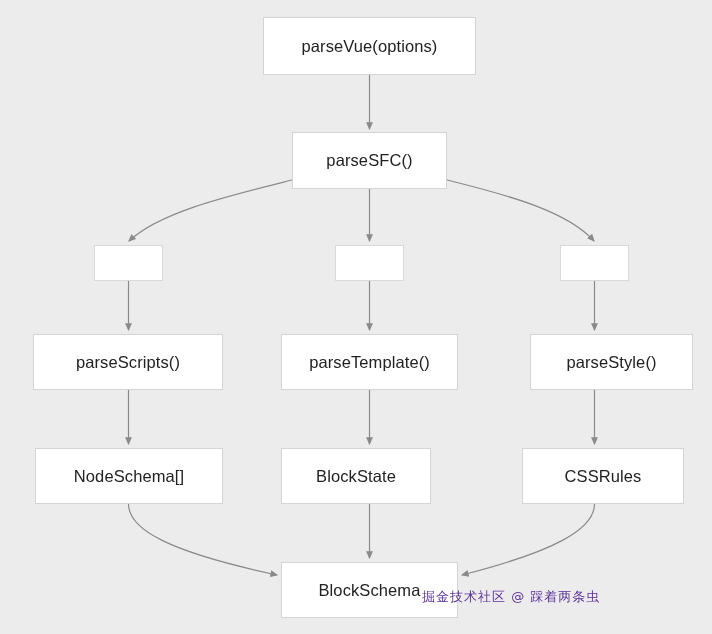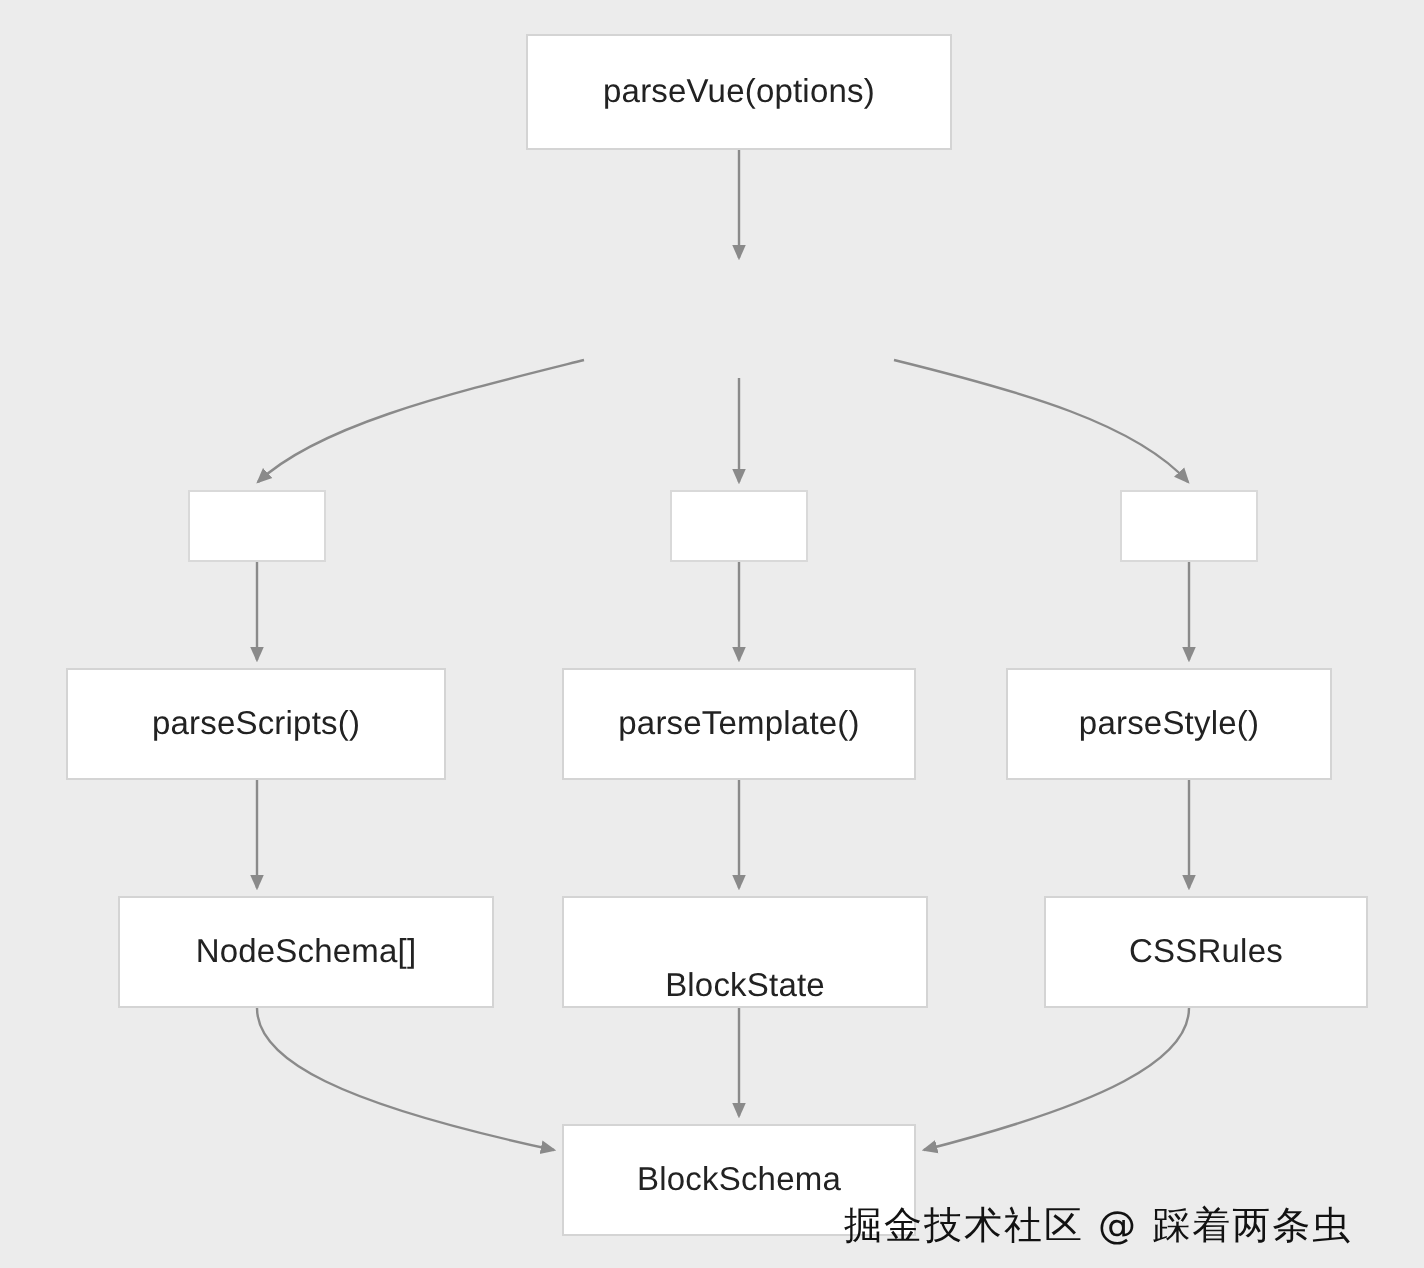--- a/index.html
+++ b/index.html
@@ -39,27 +39,26 @@
     font-size: 16.5px;
     font-family: "Liberation Sans", sans-serif;
     letter-spacing: 0.1px;
     white-space: nowrap;
   }
   .node.empty {
     border: 1px solid #d9d9d9;
   }
   .watermark {
     position: absolute;
-    color: #000000;
-    font-size: 19px;
+    color: #4c1d95;
+    font-size: 13px;
     font-family: "DejaVu Sans", sans-serif;
     white-space: nowrap;
     opacity: 0.92;
     letter-spacing: 1px;
-    margin-top: 12px;
   }
 </style>
 </head>
 <body>
 
 <div id="canvas">
 
   <svg class="edges" viewBox="0 0 712 634" xmlns="http://www.w3.org/2000/svg">
     <defs>
       <marker id="arrow" viewBox="0 0 10 10" refX="8.5" refY="5" markerWidth="6.5" markerHeight="6.5" orient="auto-start-reverse">
@@ -87,20 +86,23 @@
       <path d="M 128.5 504 C 128.5 530, 170 552, 277 575"></path>
       <path d="M 369.5 504 L 369.5 558"></path>
       <path d="M 594.5 504 C 594.5 530, 552 552, 462 575"></path>
     </g>
   </svg>
 
   <div class="node" style="left:263px; top:17px; width:213px; height:58px;">
     <span>parseVue(options)</span>
   </div>
 
+  <div class="node" style="left:292px; top:132px; width:155px; height:57px;">
+    <span>parseSFC()</span>
+  </div>
 
   <div class="node empty" style="left:94px; top:245px; width:69px; height:36px;">
     <span></span>
   </div>
 
   <div class="node empty" style="left:335px; top:245px; width:69px; height:36px;">
     <span></span>
   </div>
 
   <div class="node empty" style="left:560px; top:245px; width:69px; height:36px;">
@@ -108,29 +110,29 @@
   </div>
 
   <div class="node" style="left:33px; top:334px; width:190px; height:56px;">
     <span>parseScripts()</span>
   </div>
 
   <div class="node" style="left:281px; top:334px; width:177px; height:56px;">
     <span>parseTemplate()</span>
   </div>
 
-  <div class="node" style="left:503px; top:334px; width:163px; height:56px;">
+  <div class="node" style="left:530px; top:334px; width:163px; height:56px;">
     <span>parseStyle()</span>
   </div>
 
-  <div class="node" style="left:35px; top:448px; width:188px; height:56px;margin-left:24px;">
+  <div class="node" style="left:35px; top:448px; width:188px; height:56px;">
     <span>NodeSchema[]</span>
   </div>
 
-  <div class="node" style="left:281px; top:448px; width:183px; height:56px;align-items:flex-end;">
+  <div class="node" style="left:281px; top:448px; width:150px; height:56px;">
     <span>BlockState</span>
   </div>
 
   <div class="node" style="left:522px; top:448px; width:162px; height:56px;">
     <span>CSSRules</span>
   </div>
 
   <div class="node" style="left:281px; top:562px; width:177px; height:56px;">
     <span>BlockSchema</span>
   </div>

